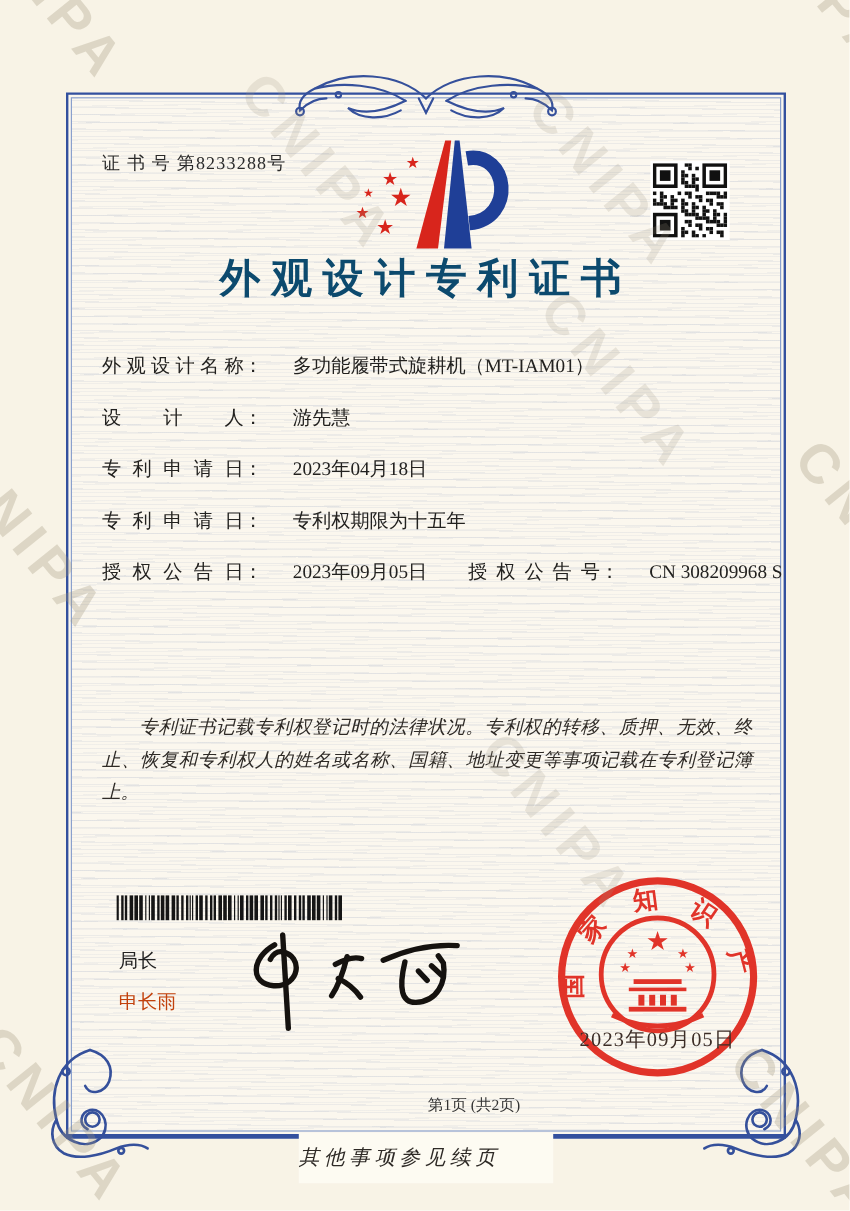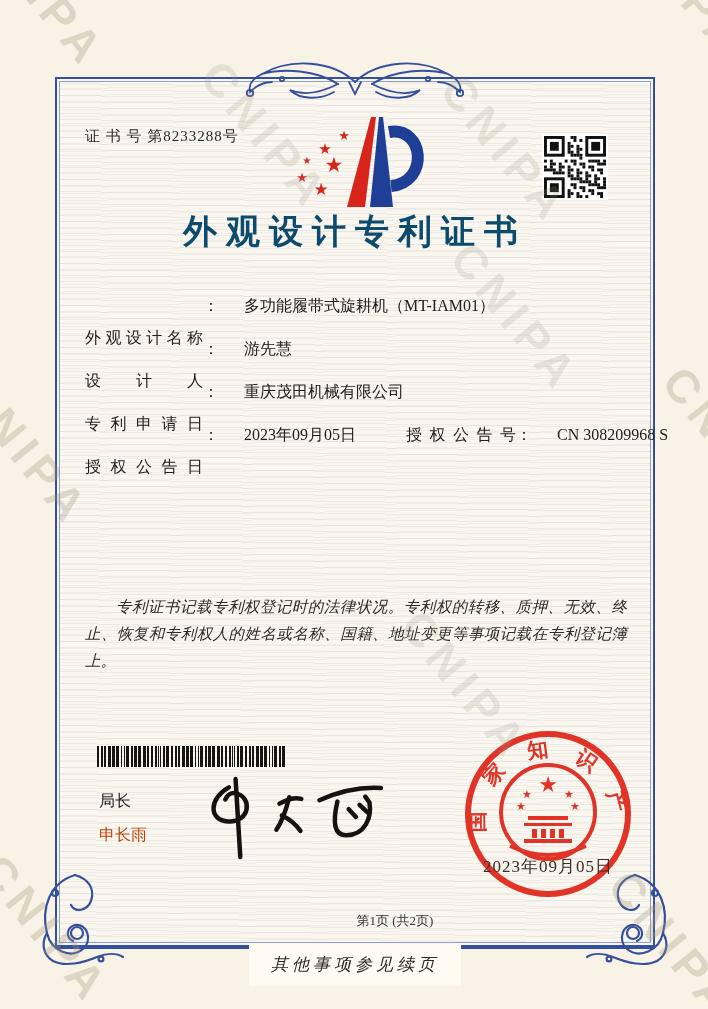--- a/index.html
+++ b/index.html
@@ -28,22 +28,22 @@
   .orn-br{right:-26px;bottom:-24px;transform:scaleX(-1);}
 
   .cert-number{position:absolute;left:28px;top:48px;font-size:15px;letter-spacing:1px;color:#2a2a2a;}
   .logo{position:absolute;left:237px;top:33px;}
   .qr{position:absolute;left:485px;top:55px;background:#fff;padding:2px;}
   .title{position:absolute;left:0;top:130px;width:100%;text-align:center;
          font-size:34px;font-weight:bold;letter-spacing:9px;color:#0c4a6e;white-space:nowrap;}
 
   .fields{position:absolute;left:28px;top:214px;right:16px;font-size:16px;color:#22211f;}
   .row{height:26px;line-height:26px;margin-bottom:17px;white-space:nowrap;}
-  .lbl{display:inline-block;width:118px;text-align:justify;text-align-last:justify;vertical-align:top;margin-top:32px;}
-  .lbl2{display:inline-block;width:110px;text-align:justify;text-align-last:justify;vertical-align:top;margin-left:50px;}
+  .lbl{display:inline-block;width:118px;text-align:justify;text-align-last:justify;vertical-align:top;}
+  .lbl2{display:inline-block;width:110px;text-align:justify;text-align-last:justify;vertical-align:top;margin-left:34px;}
   .colon{display:inline-block;}
   .val{margin-left:25px;}
 
   .body-text{position:absolute;left:28px;top:514px;width:542px;font-size:15.5px;
              line-height:27px;color:#2e2a26;font-style:italic;}
   .body-text p{margin:0 0 7px 0;text-indent:2em;text-align:justify;}
 
   .barcode{position:absolute;left:40px;top:667px;}
 
   .sig-role{position:absolute;left:42px;top:712px;font-size:16px;
@@ -53,21 +53,21 @@
   .sig-hand{position:absolute;left:135px;top:690px;transform:rotate(-2deg);}
 
   .seal{position:absolute;left:405px;top:649px;opacity:0.95;z-index:3;}
   .seal-date{position:absolute;left:405px;top:776px;width:172px;text-align:center;
              font-size:17px;color:#3c2d27;letter-spacing:1px;z-index:4;}
 
   .page-num{position:absolute;left:0;top:833px;width:100%;text-align:center;
             font-size:13px;color:#333;padding-left:40px;}
 
   .footer-note{position:absolute;left:249px;top:944px;width:212px;height:42px;
-               background:#fdfbf2;text-align:center;line-height:42px;font-size:17px;
+               background:#fdfbf2;line-height:42px;font-size:17px;
                letter-spacing:4px;color:#2e2a26;font-style:italic;z-index:2;}
 </style>
 </head>
 <body>
 
 <div class="page">
 
   <span class="wm" style="left:-46px;top:-34px;">CNIPA</span>
   <span class="wm" style="left:596px;top:-44px;">CNIPA</span>
   <span class="wm light" style="left:178px;top:108px;">CNIPA</span>
@@ -272,21 +272,24 @@
     <div class="title">外观设计专利证书</div>
 
     <div class="fields">
       <div class="row">
         <span class="lbl">外观设计名称</span><span class="colon">：</span><span class="val">多功能履带式旋耕机（MT-IAM01）</span>
       </div>
       <div class="row">
         <span class="lbl">设计人</span><span class="colon">：</span><span class="val">游先慧</span>
       </div>
       <div class="row">
-        <span class="lbl">专利申请日</span><span class="colon">：</span><span class="val">重庆茂田机械有限公司</span>
+        <span class="lbl">专利申请日</span><span class="colon">：</span><span class="val">2023年04月18日</span>
+      </div>
+      <div class="row">
+        <span class="lbl">专利申请日</span><span class="colon">：</span><span class="val">专利权期限为十五年</span>
       </div>
       <div class="row">
         <span class="lbl">授权公告日</span><span class="colon">：</span><span class="val">2023年09月05日</span><span class="lbl2">授权公告号</span><span class="colon">：</span><span class="val">CN 308209968 S</span>
       </div>
     </div>
 
     <div class="body-text">
       <p>专利证书记载专利权登记时的法律状况。专利权的转移、质押、无效、终止、恢复和专利权人的姓名或名称、国籍、地址变更等事项记载在专利登记簿上。</p>
     </div>
 

